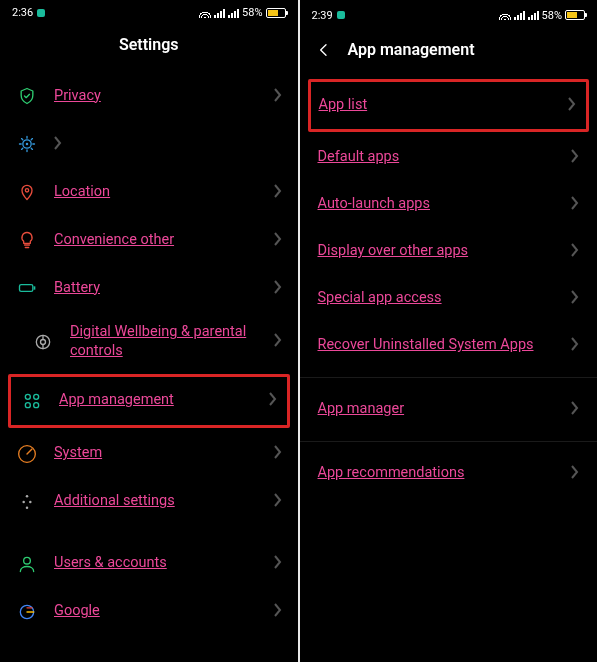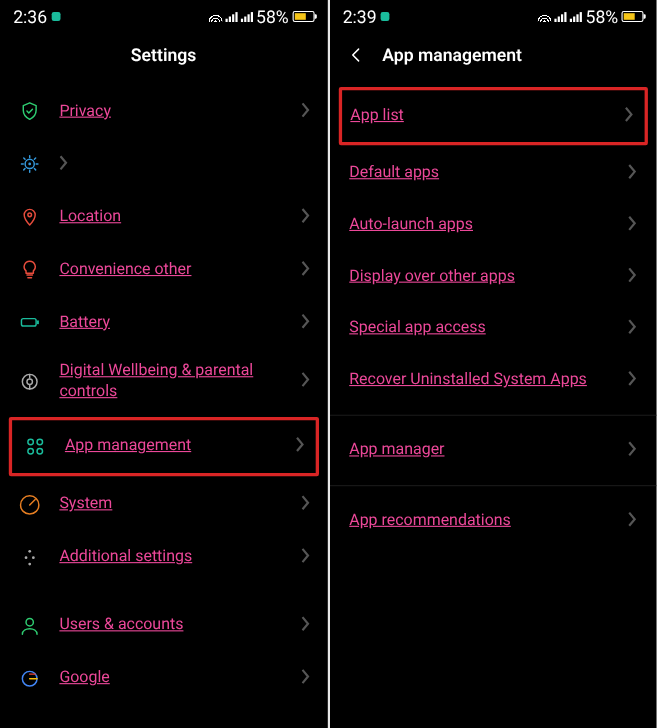--- a/index.html
+++ b/index.html
@@ -17,21 +17,21 @@
     flex: 1;
     display: flex;
     flex-direction: column;
     overflow: hidden;
   }
   .statusbar {
     display: flex;
     justify-content: space-between;
     align-items: center;
     padding: 6px 12px 2px 12px;
-    font-size: 16px;
+    font-size: 11px;
     height: 26px;
   }
   .statusbar .left { display: flex; align-items: center; gap: 4px; }
   .statusbar .right { display: flex; align-items: center; gap: 3px; }
   .dot {
     width: 8px; height: 8px; border-radius: 2px;
     background: #1abc9c;
   }
   .bars {
     display: inline-flex; align-items: flex-end; gap: 1px; height: 10px;
@@ -75,21 +75,21 @@
     width:16px;height:16px;display:flex;align-items:center;justify-content:center;
   }
   .back-arrow svg{width:16px;height:16px;stroke:#fff;stroke-width:2;fill:none;stroke-linecap:round;stroke-linejoin:round;}
   .list { flex:1; }
   .row {
     display:flex; align-items:center;
     padding: 13px 16px 13px 14px;
     min-height: 48px;
     position:relative;
   }
-  .row.tall { padding-top:11px; padding-bottom:11px; }
+  .row.tall { padding-top:11px; padding-bottom:11px;margin-left:16px; }
   .iconwrap {
     width: 26px;
     display:flex; align-items:center; justify-content:center;
     margin-right: 14px;
     flex-shrink:0;
   }
   .iconwrap svg {
     width:20px; height:20px;
     stroke-width:1.6;
     fill:none;

